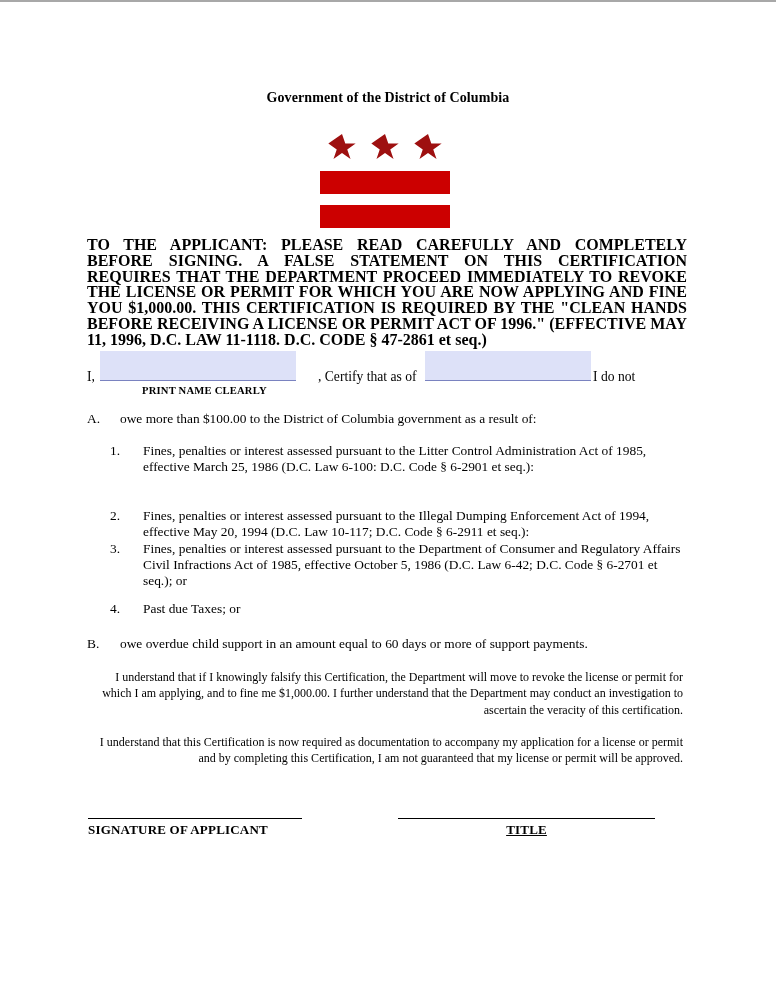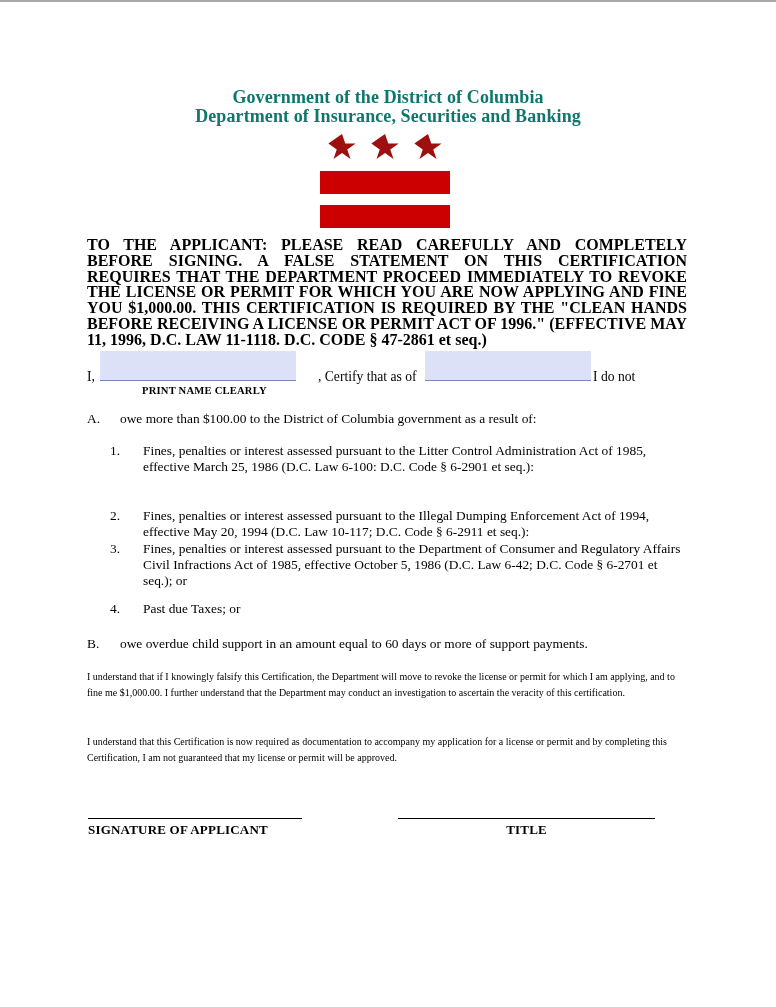--- a/index.html
+++ b/index.html
@@ -31,23 +31,23 @@
 
   
   .agency-header {
     position: absolute;
     top: 88px;
     left: 0;
     width: 776px;
     text-align: center;
   }
   .agency-line {
-    color: #0f766e;
-    font-weight: bold;
-    font-size: 18px;
+    color: #000000;
+    font-weight: bold;
+    font-size: 14px;
     line-height: 19px;
     letter-spacing: 0.1px;
   }
 
   
   .flag {
     position: absolute;
     top: 134px;
     left: 320px;
     width: 130px;
@@ -151,52 +151,52 @@
   #clause-2  { top: 508px; }
   #clause-3  { top: 541px; }
   #clause-4  { top: 601px; }
   #clause-b  { top: 636px; }
 
   
   .para {
     position: absolute;
     left: 87px;
     width: 596px;
-    font-size: 10px;
+    font-size: 12px;
     line-height: 16.4px;
+    text-align: right;
   }
   #para-1 { top: 669px; }
   #para-2 { top: 734px; }
 
   
   .sig-group { position: absolute; }
   #sig-left  { top: 818px; left: 88px;  width: 214px; }
   #sig-right { top: 818px; left: 398px; width: 257px; }
   .sig-rule {
     height: 0;
     border-top: 1.5px solid #000000;
   }
   .sig-label {
     font-weight: bold;
     font-size: 13px;
     letter-spacing: 0.2px;
     padding-top: 3px;
   }
-  #sig-right .sig-label { text-align: center; }
+  #sig-right .sig-label { text-align: center; text-decoration: underline; }
 </style>
 </head>
 <body>
 
 <div id="top-rule"></div>
 
 <div id="page">
 
   <div class="agency-header">
     <div class="agency-line">Government of the District of Columbia</div>
-    <div class="agency-line">Department of Insurance, Securities and Banking</div>
   </div>
 
   <div class="flag">
     <div class="star s1"></div>
     <div class="star s2"></div>
     <div class="star s3"></div>
     <div class="bar b1"></div>
     <div class="bar b2"></div>
   </div>
 

